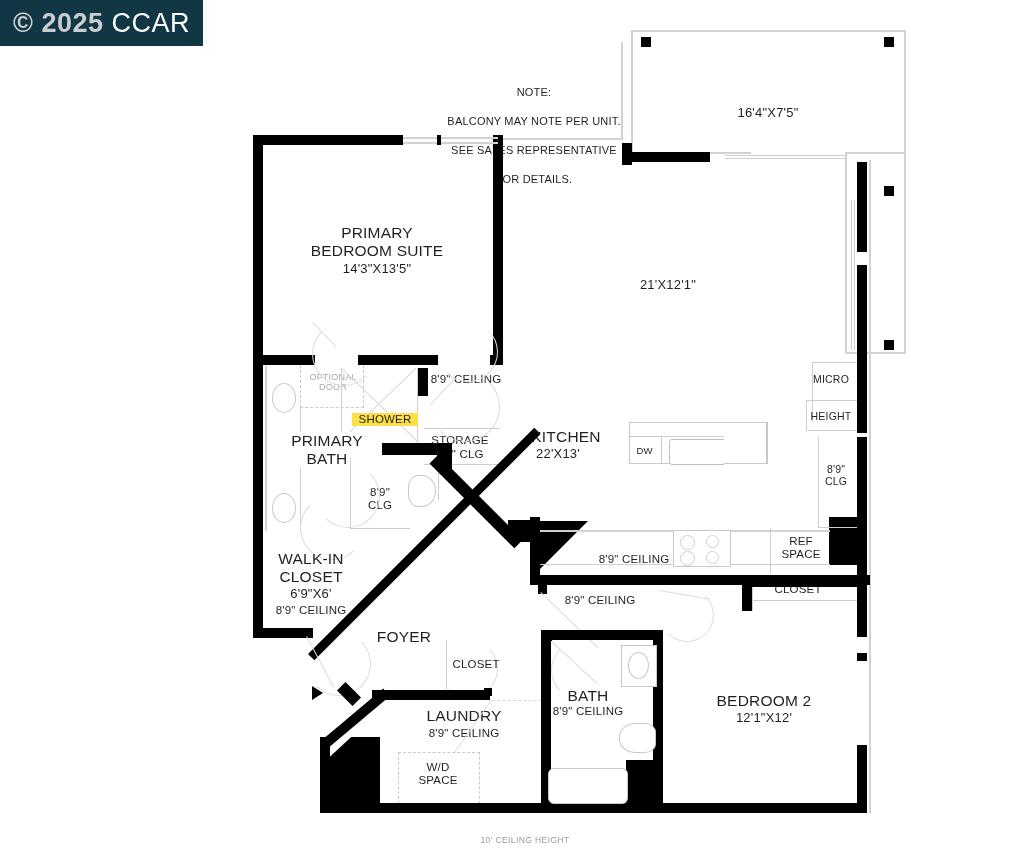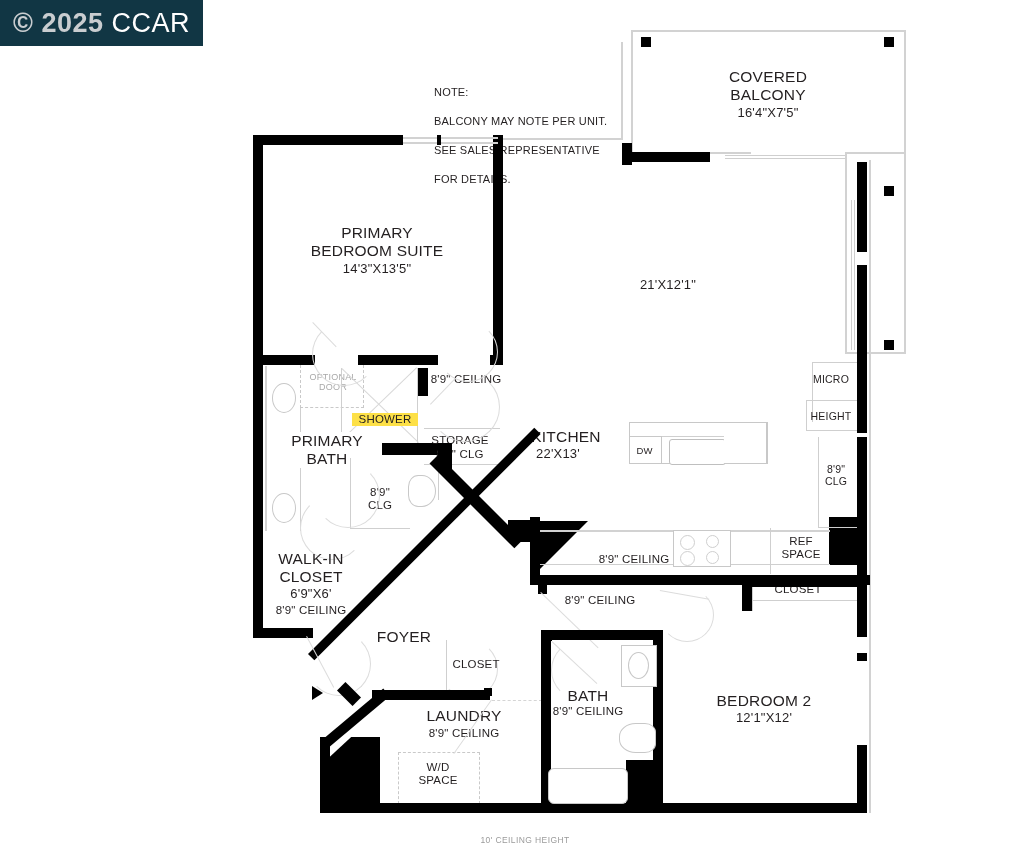--- a/index.html
+++ b/index.html
@@ -48,21 +48,21 @@
     position:absolute;text-align:center;color:#231f20;
     line-height:1.16;white-space:pre-line;letter-spacing:.2px;
   }
   .lbl.big{font-size:15.5px;}
   .lbl.mid{font-size:13px;}
   .lbl.sm{font-size:11.5px;}
   .lbl.xs{font-size:10.5px;}
   .lbl.tiny{font-size:9px;color:#7e7e7e;}
   .lbl.grey{color:#a9a9a9;}
   .lbl.note{
-    text-align:left;font-size:11px;color:#231f20;line-height:1.32;
+    text-align:center;font-size:11px;color:#231f20;line-height:1.32;
   }
   .lbl.caption{font-size:8.5px;color:#9b9b9b;letter-spacing:.4px;}
 
   
   .swing{position:absolute;border:1px solid #d9d9d9;border-radius:50%;}
   .swingline{position:absolute;background:#dcdcdc;transform-origin:0 0;}
 
   .arrow{
     position:absolute;width:0;height:0;
     border-top:7px solid transparent;border-bottom:7px solid transparent;
@@ -100,22 +100,20 @@
   <div class="gline" style="left:725px;top:155px;width:120px;height:1px;"></div>
   <div class="gline" style="left:725px;top:158px;width:120px;height:1px;"></div>
   <div class="gline" style="left:851px;top:200px;width:1px;height:150px;"></div>
   <div class="gline" style="left:854px;top:200px;width:1px;height:150px;"></div>
 
   <div class="post" style="left:641px;top:37px;width:10px;height:10px;"></div>
   <div class="post" style="left:884px;top:37px;width:10px;height:10px;"></div>
   <div class="post" style="left:884px;top:186px;width:10px;height:10px;"></div>
   <div class="post" style="left:884px;top:340px;width:10px;height:10px;"></div>
 
-  <div class="lbl big" style="left:693px;top:68px;width:150px;">COVERED
-BALCONY</div>
   <div class="lbl mid" style="left:693px;top:105px;width:150px;">16'4"X7'5"</div>
 
   <div class="wall" style="left:253px;top:135px;width:10px;height:230px;"></div>
   <div class="wall" style="left:253px;top:135px;width:150px;height:10px;"></div>
   <div class="wall" style="left:493px;top:135px;width:10px;height:230px;"></div>
   <div class="wall" style="left:253px;top:355px;width:62px;height:10px;"></div>
   <div class="wall" style="left:358px;top:355px;width:80px;height:10px;"></div>
   <div class="wall" style="left:490px;top:355px;width:13px;height:10px;"></div>
 
   <div class="thinwall" style="left:403px;top:137px;width:95px;height:2px;"></div>

